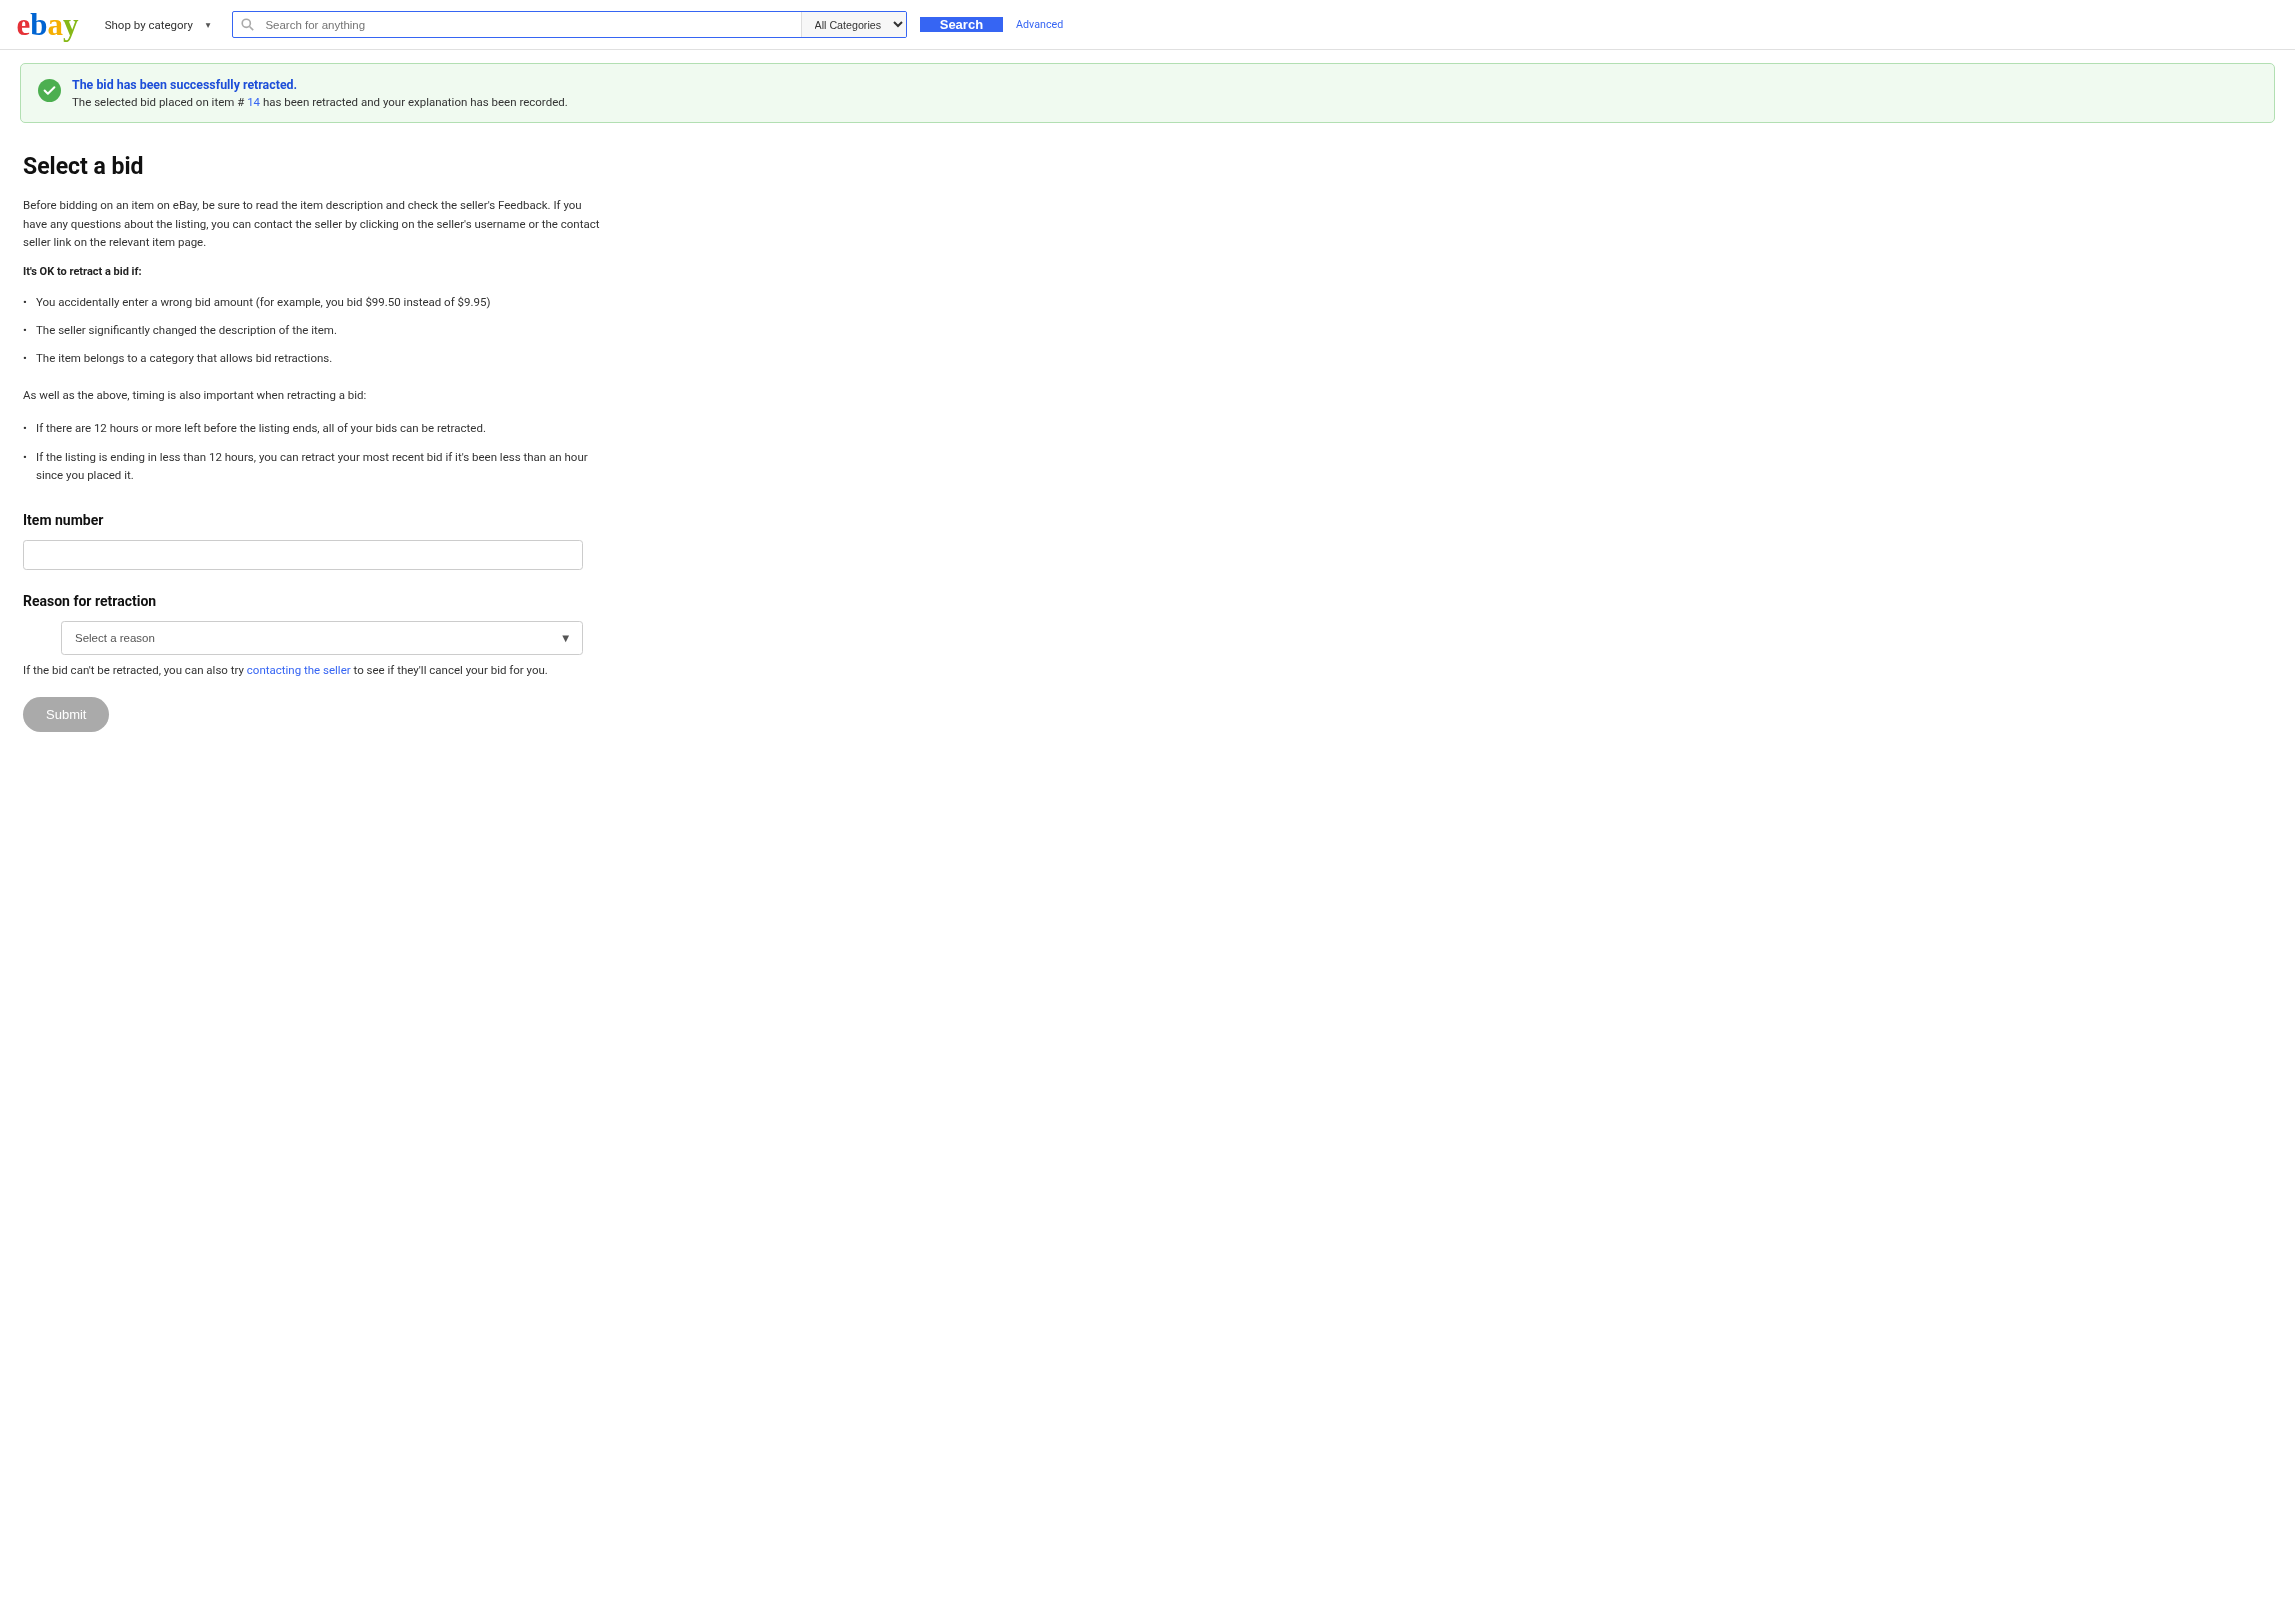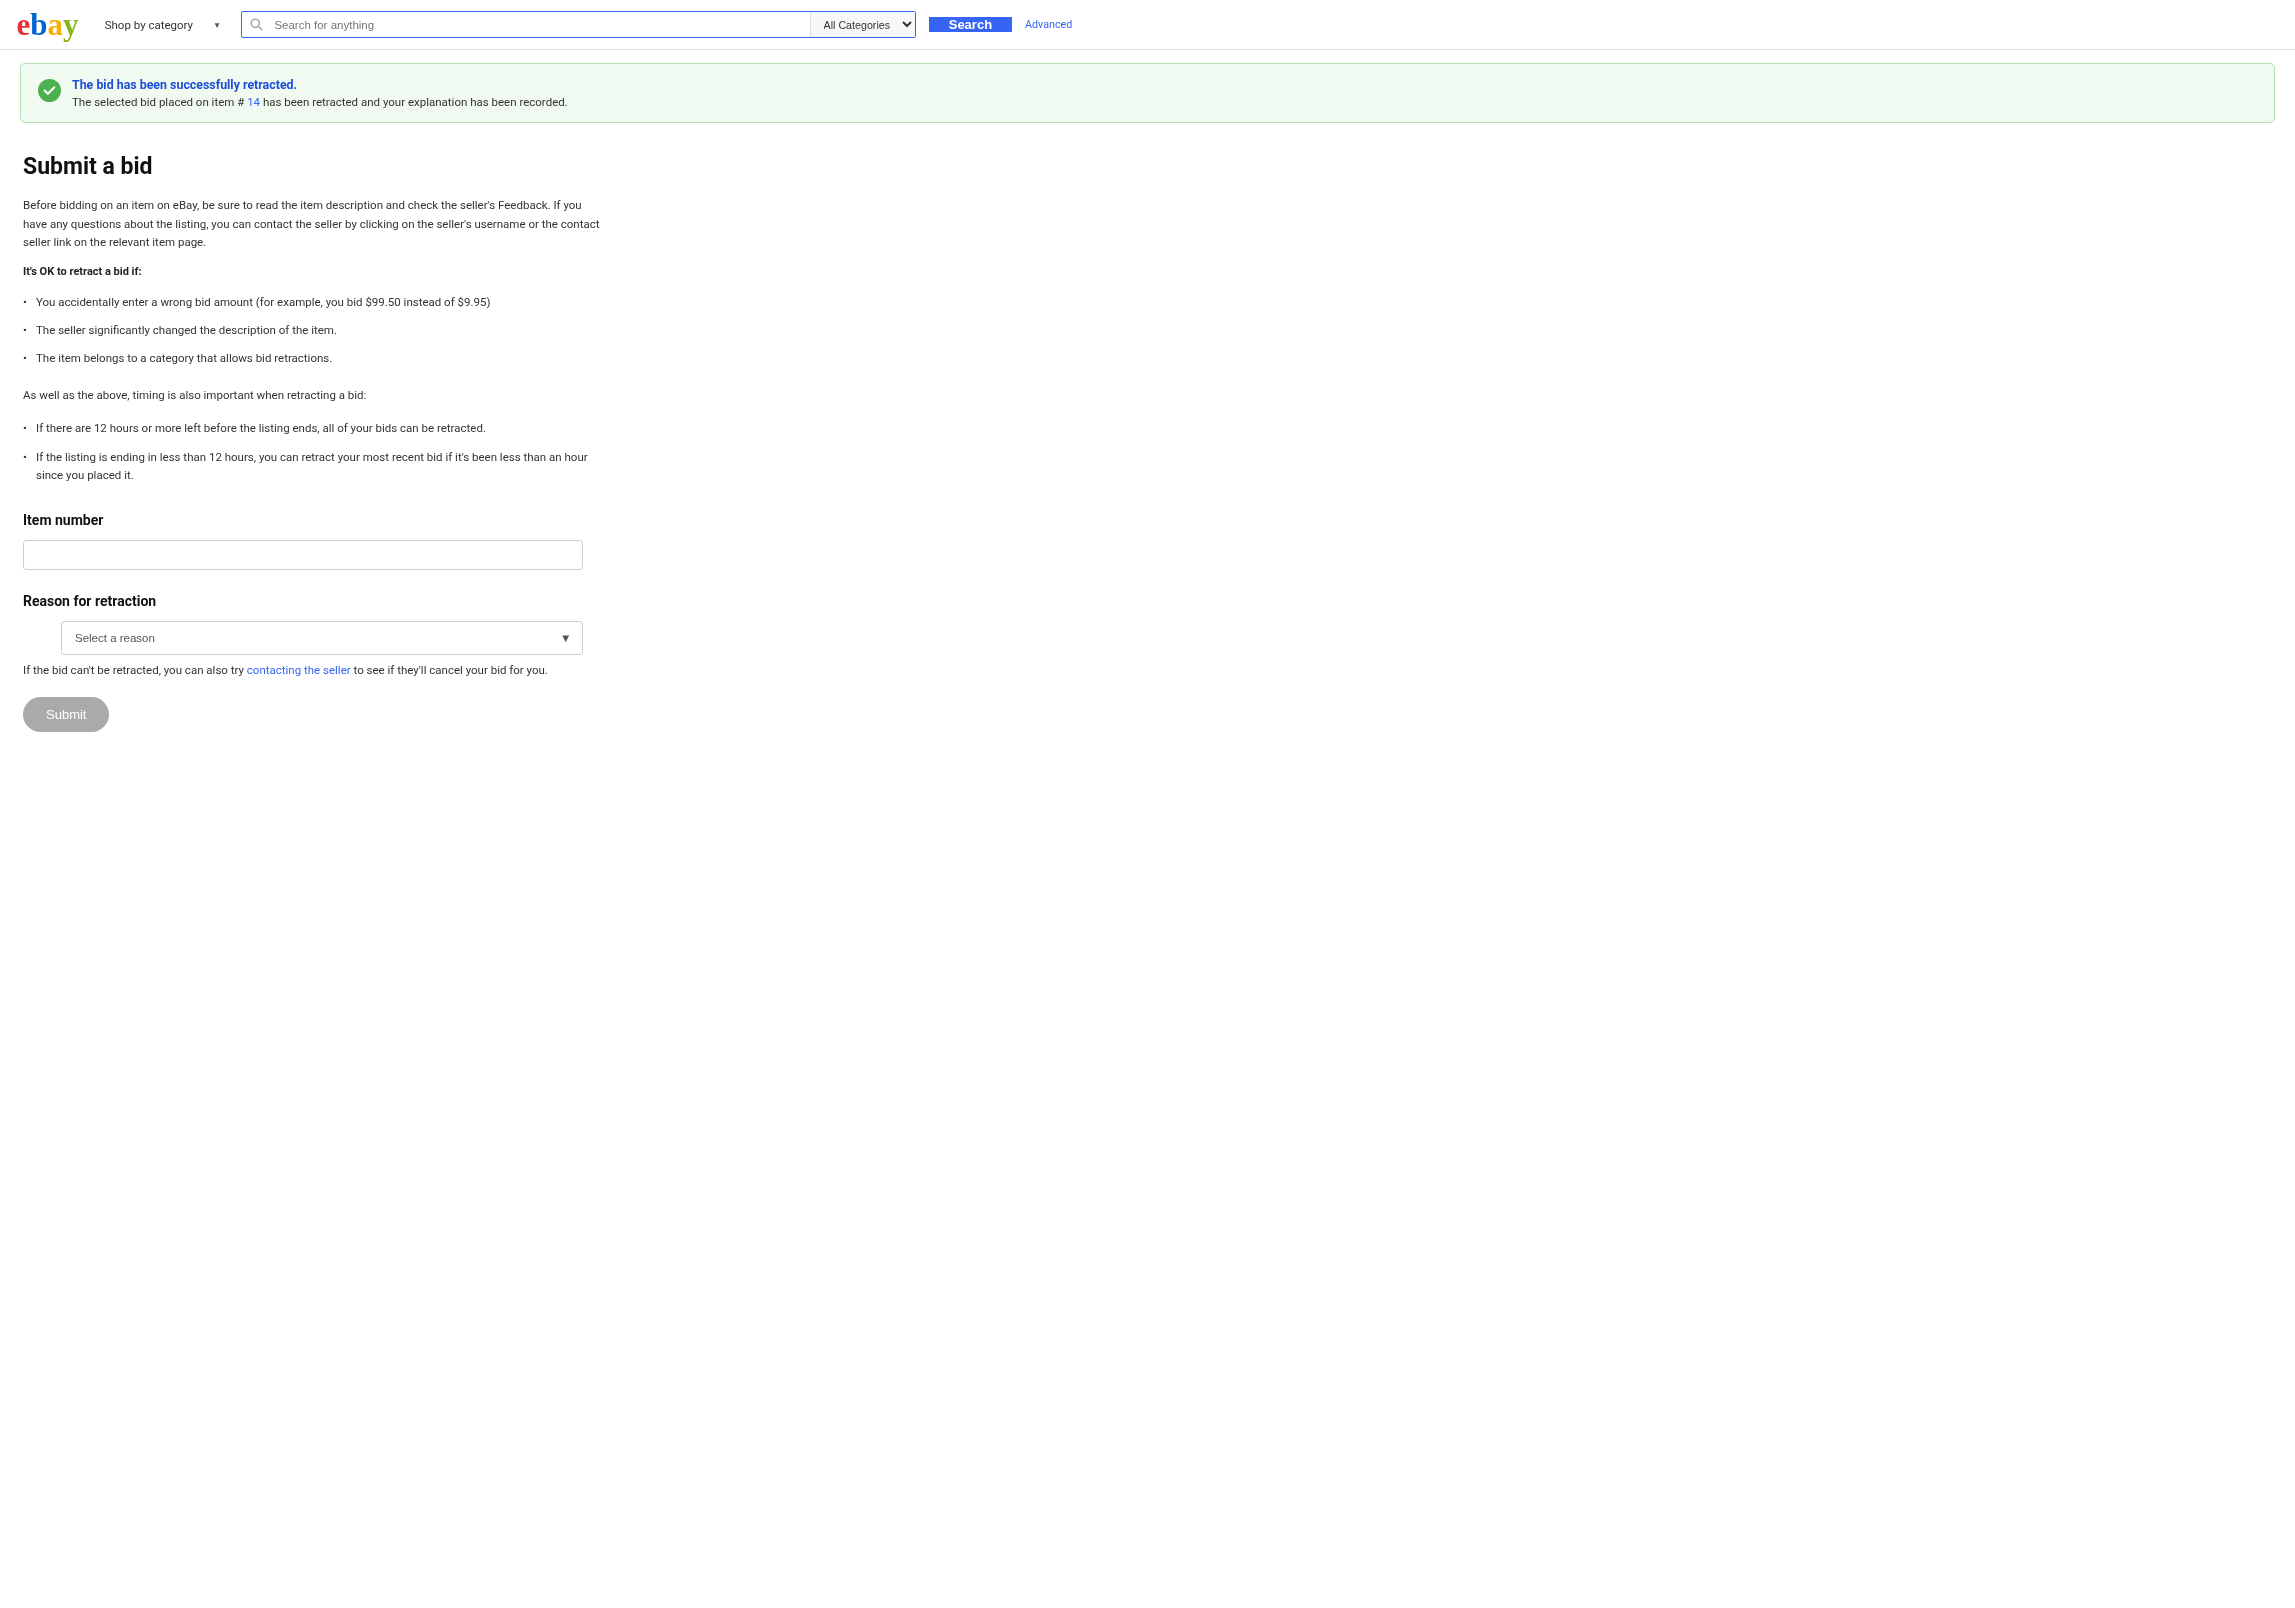--- a/index.html
+++ b/index.html
@@ -6,21 +6,21 @@
     body { font-family: -apple-system, BlinkMacSystemFont, 'Segoe UI', Roboto, Arial, sans-serif; font-size: 11.5px; color: #333; background: #fff; }
 
     
     .header { display: flex; align-items: center; padding: 6.6px 16.5px; border-bottom: 0.8px solid #e0e0e0; gap: 13px; }
     .ebay-logo { display: flex; align-items: center; text-decoration: none; margin-right: 6.6px; }
     .logo-e { color: #e53238; font-size: 31px; font-weight: 700; font-family: Georgia, serif; }
     .logo-b1 { color: #0064d2; font-size: 31px; font-weight: 700; font-family: Georgia, serif; }
     .logo-a { color: #f5af02; font-size: 31px; font-weight: 700; font-family: Georgia, serif; }
     .logo-y { color: #86b817; font-size: 31px; font-weight: 700; font-family: Georgia, serif; }
 
-    .shop-by-category { display: flex; align-items: center; gap: 20px; cursor: pointer; white-space: nowrap; font-size: 11.5px; color: #333; padding: 5px 6.6px; border-radius: 3.3px; }
+    .shop-by-category { display: flex; align-items: center; gap: 11px; cursor: pointer; white-space: nowrap; font-size: 11.5px; color: #333; padding: 5px 6.6px; border-radius: 3.3px; }
     .chevron-down { font-size: 8.2px; color: #555; }
 
     .search-bar { display: flex; flex: 1; border: 1.6px solid #3665f3; border-radius: 2px; overflow: hidden; max-width: 675px; }
     .search-icon-wrap { display: flex; align-items: center; padding: 0 8.2px; color: #aaa; }
     .search-input { flex: 1; border: none; outline: none; font-size: 11.5px; padding: 6.6px 3.3px; color: #666; }
     .category-select { border: none; border-left: 0.8px solid #ddd; padding: 0 8.2px; font-size: 10.7px; color: #333; background: #f7f7f7; cursor: pointer; outline: none; min-width: 99px; }
     .search-button { background: #3665f3; color: #fff; border: none; padding: 0 20px; font-size: 13px; font-weight: 600; cursor: pointer; white-space: nowrap; }
     .advanced-link { font-size: 10.7px; color: #3665f3; text-decoration: none; white-space: nowrap; }
 
     
@@ -103,21 +103,21 @@
   </div>
   <div class="success-text">
     <div class="title">The bid has been successfully retracted.</div>
     <div class="desc">
       <span>The selected bid placed on item # </span><a class="item-link" href="#">14</a><span> has been retracted and your explanation has been recorded.</span>
     </div>
   </div>
 </div>
 
 <main class="main-content">
-  <h1 class="page-title">Submit a bid</h1>
+  <h1 class="page-title">Select a bid</h1>
 
   <p class="intro-text">Before bidding on an item on eBay, be sure to read the item description and check the seller's Feedback. If you have any questions about the listing, you can contact the seller by clicking on the seller's username or the contact seller link on the relevant item page.</p>
 
 
   <p class="ok-retract-title">It's OK to retract a bid if:</p>
 
   <ul class="bullet-list">
     <li>You accidentally enter a wrong bid amount (for example, you bid $99.50 instead of $9.95)</li>
     <li>The seller significantly changed the description of the item.</li>
     <li>The item belongs to a category that allows bid retractions.</li>

